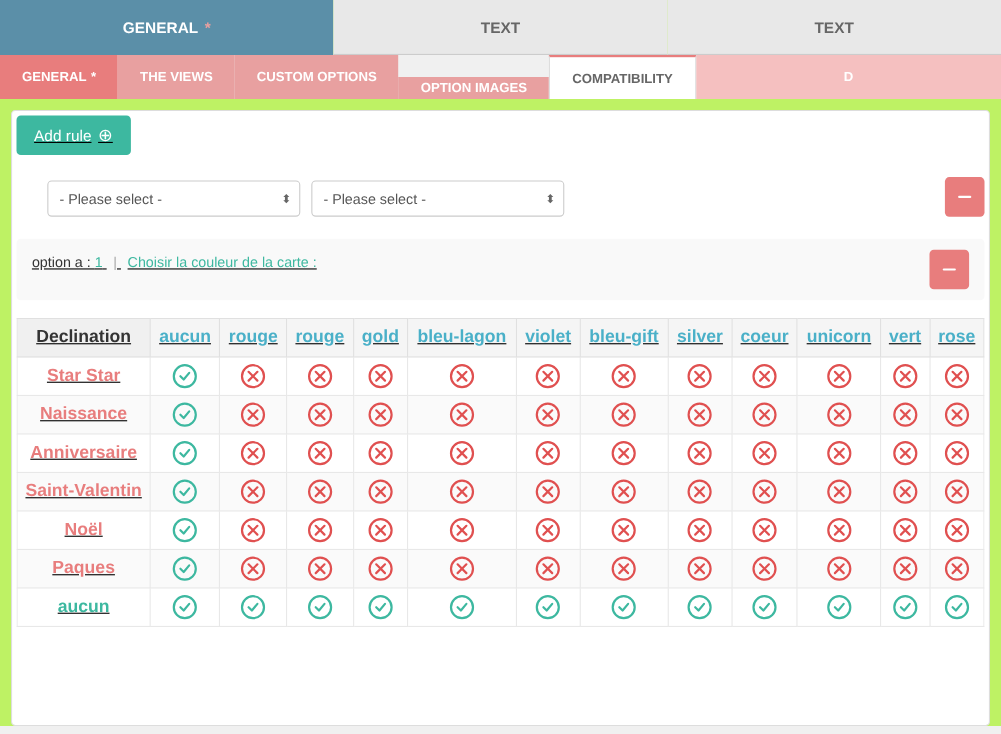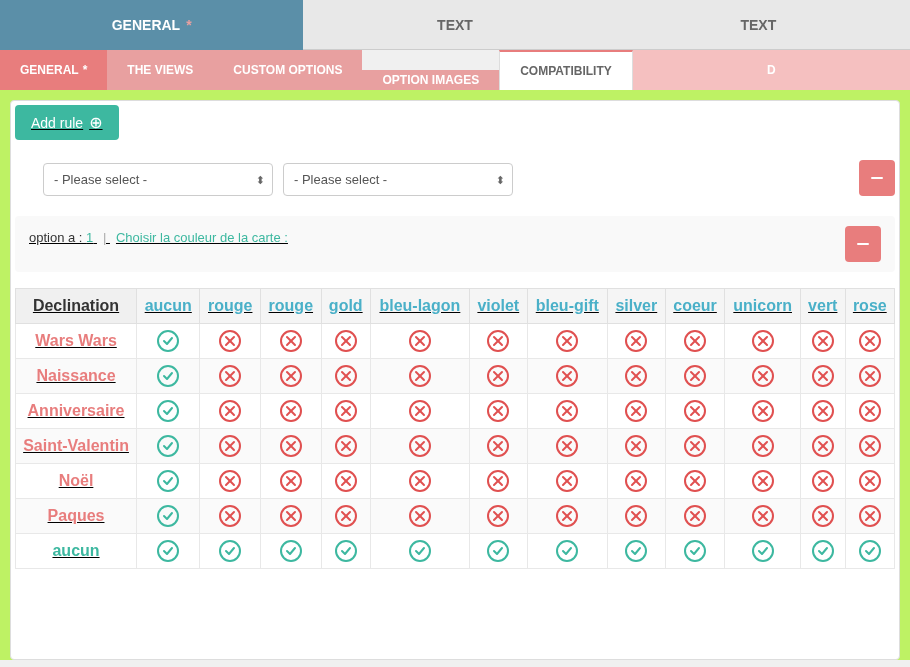--- a/index.html
+++ b/index.html
@@ -153,21 +153,21 @@
             <th class="col-header">bleu-gift</th>
             <th class="col-header">silver</th>
             <th class="col-header">coeur</th>
             <th class="col-header">unicorn</th>
             <th class="col-header">vert</th>
             <th class="col-header">rose</th>
           </tr>
         </thead>
         <tbody id="table-body">
         <tr>
-              <td class="row-label" style="color: rgb(232, 125, 125);">Wars Wars</td>
+              <td class="row-label" style="color: rgb(232, 125, 125);">Star Star</td>
               <td>
                 <div class="icon-check" style="width:22px;height:22px;border-radius:50%;border:2px solid #3db8a0;display:flex;align-items:center;justify-content:center;margin:0 auto;">
         <svg width="12" height="12" viewBox="0 0 12 12" fill="none">
                     <polyline points="2,6 5,9 10,3" stroke="#3db8a0" stroke-width="2" stroke-linecap="round" stroke-linejoin="round"></polyline>
                   </svg>
       </div>
               </td>
               <td>
                 <div class="icon-x" style="width:22px;height:22px;border-radius:50%;border:2px solid #e05050;display:flex;align-items:center;justify-content:center;margin:0 auto;">
         <svg width="12" height="12" viewBox="0 0 12 12" fill="none">

